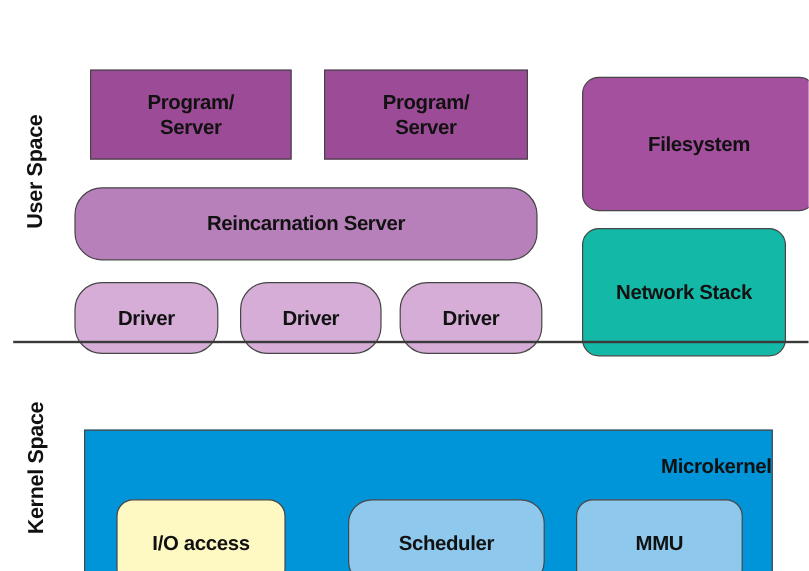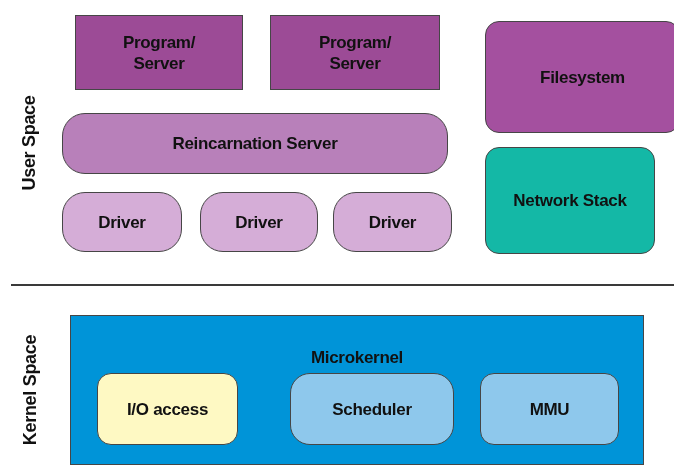--- a/index.html
+++ b/index.html
@@ -18,20 +18,21 @@
     display: flex;
     align-items: center;
     justify-content: center;
     text-align: center;
     border: 1.5px solid #464646;
     box-sizing: border-box;
     font-size: 17px;
     letter-spacing: -0.3px;
     line-height: 21px;
     white-space: pre-line;
+    margin-top: 43px;
   }
   .rounded { border-radius: 23px; }
   .rounded-lg { border-radius: 14px; }
 
   
   .ps1 { left: 75px;  top: 15px;  width: 168px; height: 75px; }
   .ps2 { left: 270px; top: 15px;  width: 170px; height: 75px; }
   .fs  { left: 485px; top: 21px;  width: 195px; height: 112px; }
   .rs  { left: 62px;  top: 113px; width: 386px; height: 61px; }
   .d1  { left: 62px;  top: 192px; width: 120px; height: 60px; }
@@ -45,23 +46,23 @@
     left: 11px; top: 284px;
     width: 663px; height: 2px;
     background: #3a3a3a;
   }
 
   
   .mk  { left: 70px;  top: 315px; width: 574px; height: 150px;
          align-items: flex-start; }
   .mk-title {
     position: absolute;
-    left: 0; top: 31px;
+    left: 0; top: 19px;
     width: 100%;
-    text-align: center;
+    text-align: right;
   }
   .io    { left: 97px;  top: 373px; width: 141px; height: 72px; }
   .sched { left: 290px; top: 373px; width: 164px; height: 72px; border-radius: 20px; }
   .mmu   { left: 480px; top: 373px; width: 139px; height: 72px; }
 
   
   .vlabel {
     position: absolute;
     width: 120px;
     height: 22px;

